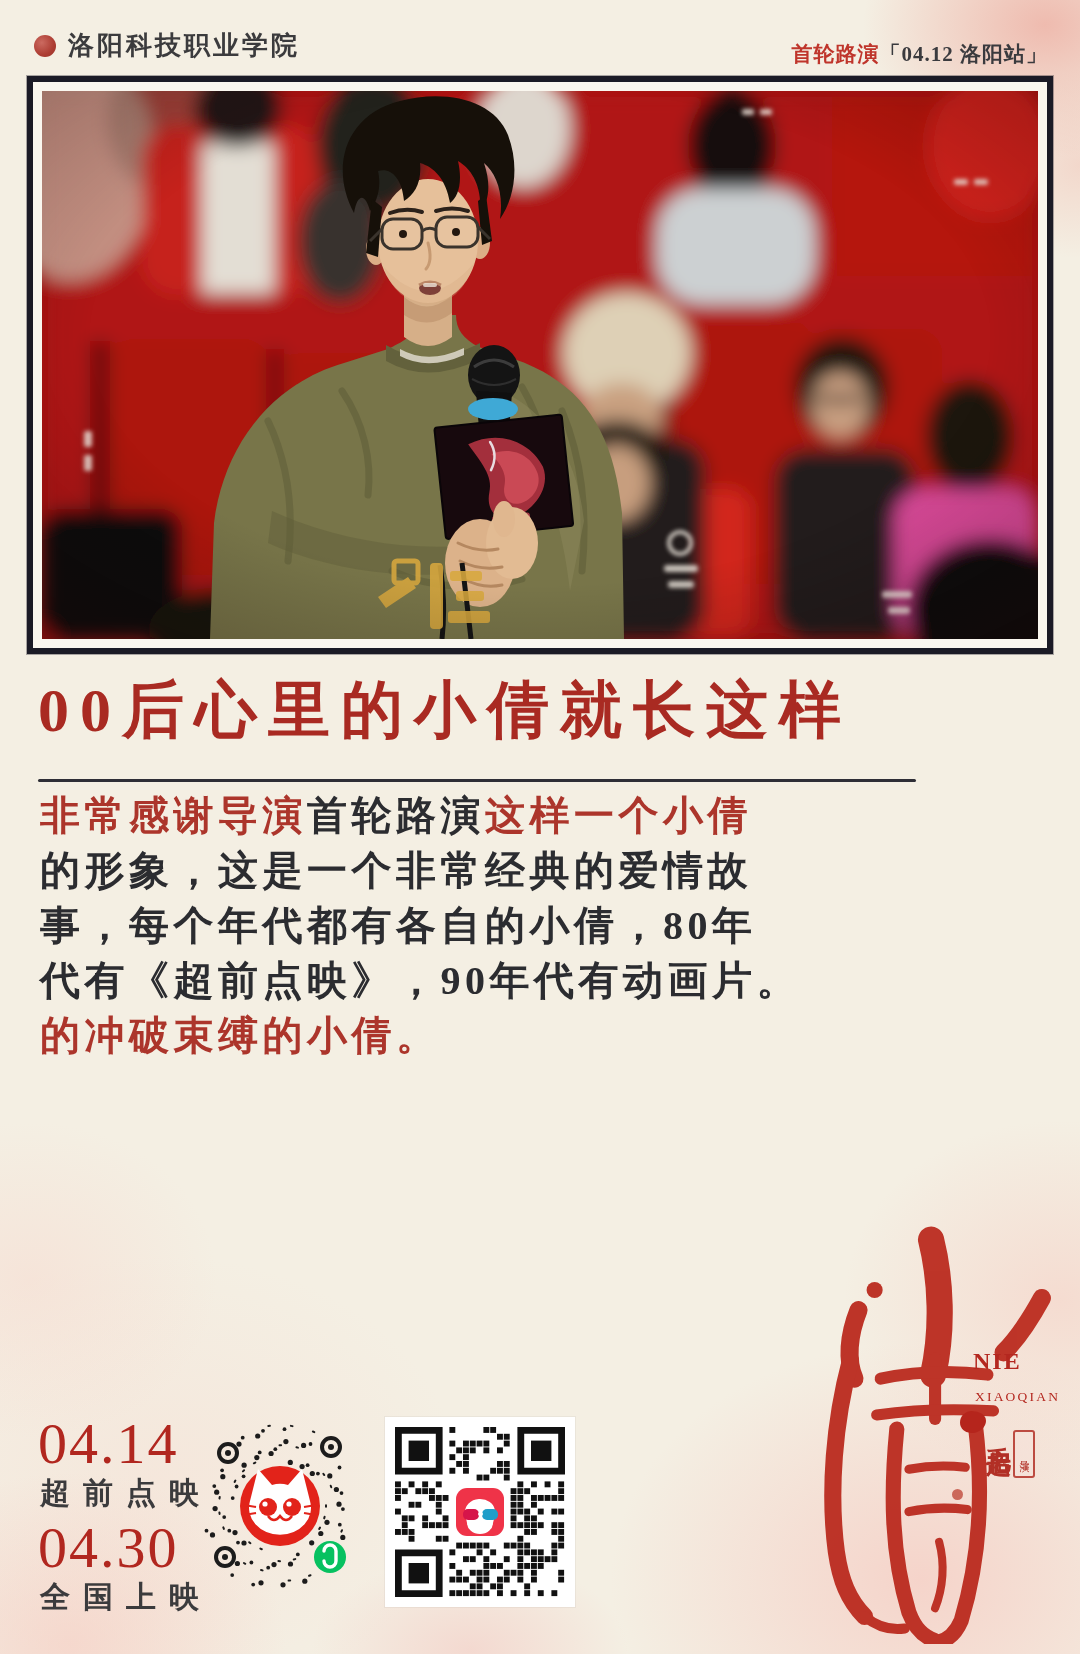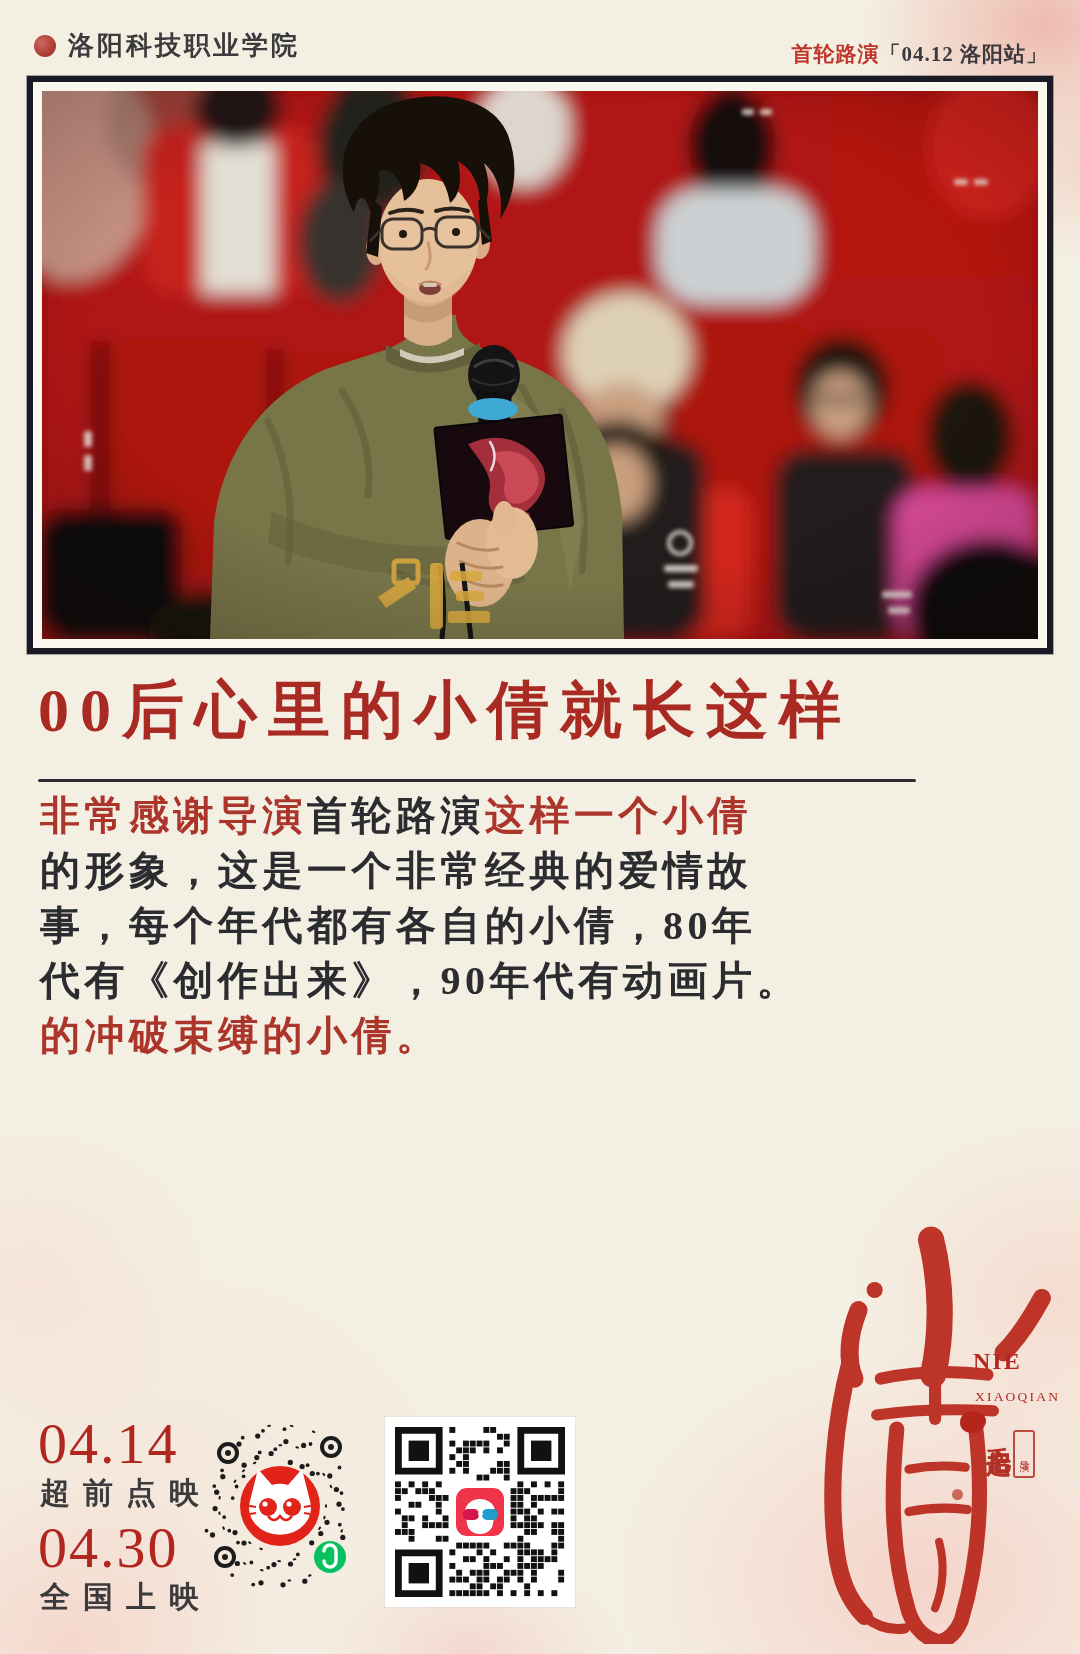--- a/index.html
+++ b/index.html
@@ -236,21 +236,21 @@
     </svg>
   </div>
 
   <div class="headline">00后心里的小倩就长这样</div>
   <div class="rule"></div>
 
   <div class="quote">
     <div><span class="r">非常感谢导演</span><span class="k">首轮路演</span><span class="r">这样一个小倩</span></div>
     <div class="k">的形象，这是一个非常经典的爱情故</div>
     <div class="k">事，每个年代都有各自的小倩，80年</div>
-    <div class="k">代有《创作出来》，90年代有动画片。</div>
+    <div class="k">代有《超前点映》，90年代有动画片。</div>
     <div class="r">的冲破束缚的小倩。</div>
   </div>
 
   <div class="release">
     <div class="rel-date">04.14</div>
     <div class="rel-label">超前点映</div>
     <div class="rel-date">04.30</div>
     <div class="rel-label">全国上映</div>
   </div>
 

